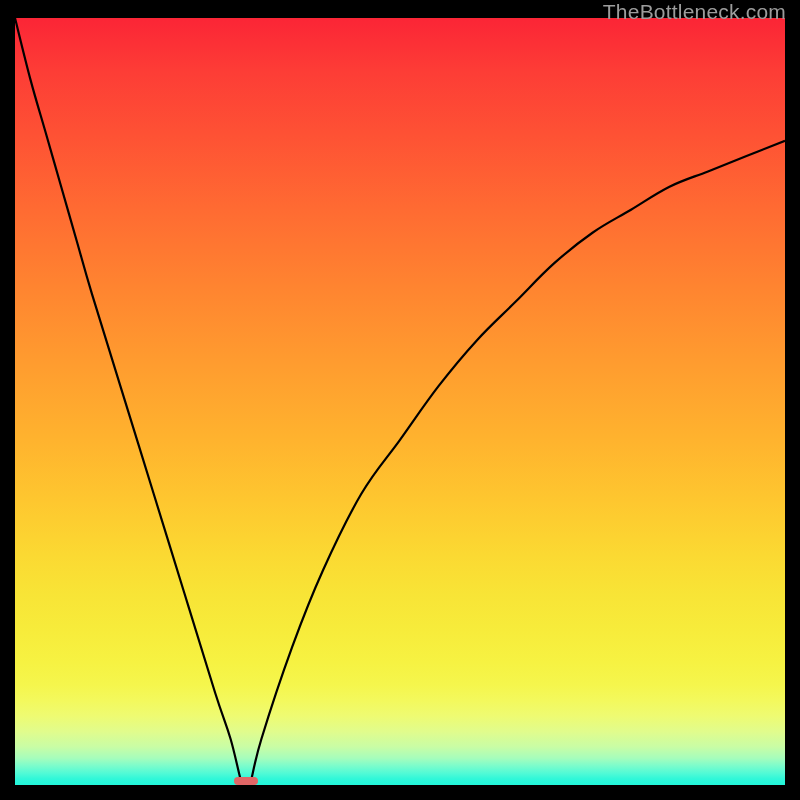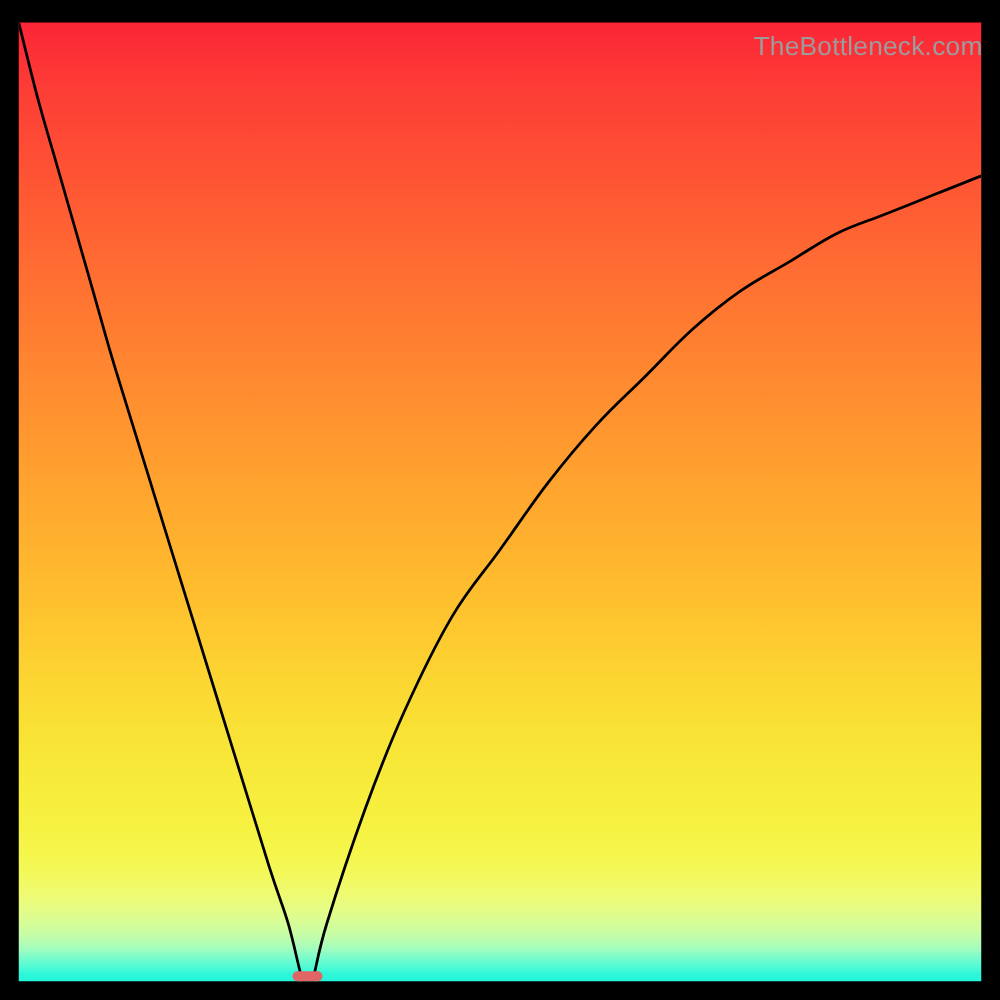--- a/index.html
+++ b/index.html
@@ -46,21 +46,20 @@
   }
   .watermark {
     position: absolute;
     top: 0px;
     right: 14px;
     color: #9c9c9c;
     font-size: 21px;
     font-weight: 500;
     letter-spacing: 0.2px;
     z-index: 10;
-    margin-top: 26px;
   }
   svg.curve {
     position: absolute;
     left: 15px;
     top: 18px;
     width: 770px;
     height: 767px;
     z-index: 5;
   }
   .marker {

